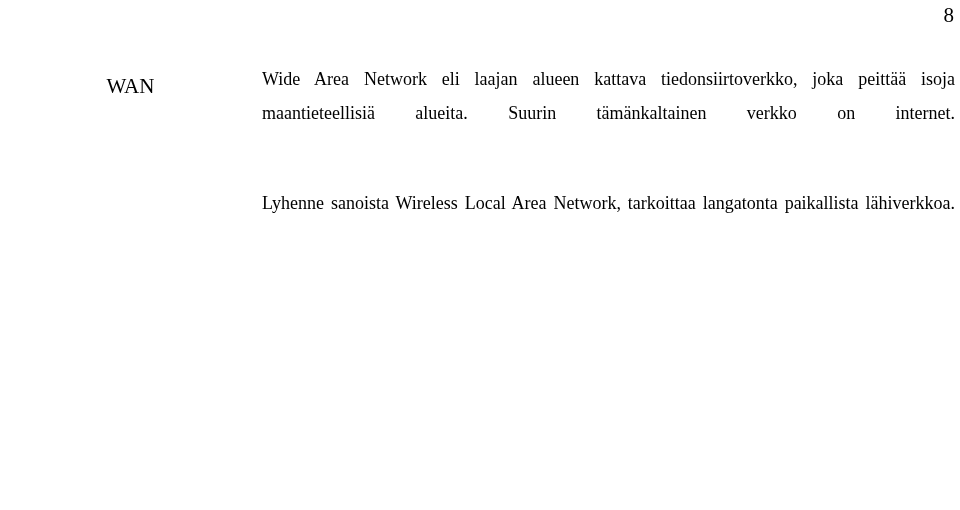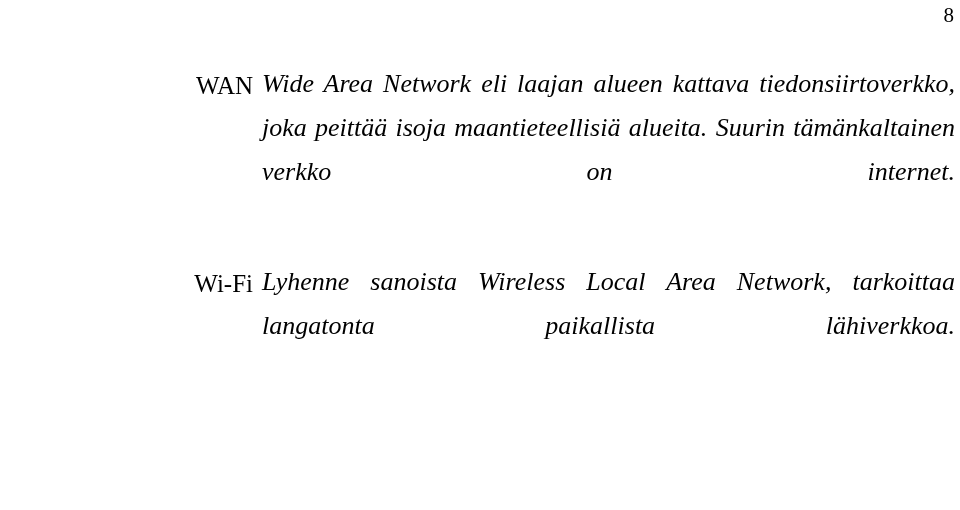--- a/index.html
+++ b/index.html
@@ -51,35 +51,34 @@
 
   .entry + .entry {
     margin-top: 22px;
   }
 
   .term {
     position: absolute;
     left: 8px;
     top: 0;
     width: 245px;
-    font-size: 25px;
+    font-size: 21px;
     line-height: 48px;
     white-space: nowrap;
-    text-align: right;
+    text-align: center;
   }
 
   .definition {
     margin-left: 262px;
     width: 693px;
-    font-size: 26px;
-    line-height: 44px;
+    font-size: 18px;
+    line-height: 34px;
     text-align: justify;
     text-justify: inter-word;
     hyphens: none;
-    font-style: italic;
     -webkit-hyphens: none;
   }
 
   
   .definition::after {
     content: "";
     display: inline-block;
     width: 100%;
     height: 0;
   }
@@ -92,21 +91,20 @@
   <div class="page-number">8</div>
 
   <div class="glossary">
 
     <div class="entry">
       <div class="term">WAN</div>
       <div class="definition">Wide Area Network eli laajan alueen kattava tiedonsiirtoverkko, joka peittää isoja maantieteellisiä alueita. Suurin tämänkaltainen verkko on internet.</div>
     </div>
 
     <div class="entry">
-      <div class="term">Wi-Fi</div>
     </div>
 
     <div class="entry">
       <div class="definition">Lyhenne sanoista Wireless Local Area Network, tarkoittaa langatonta paikallista lähiverkkoa.</div>
     </div>
 
   </div>
 
 </div>
 

